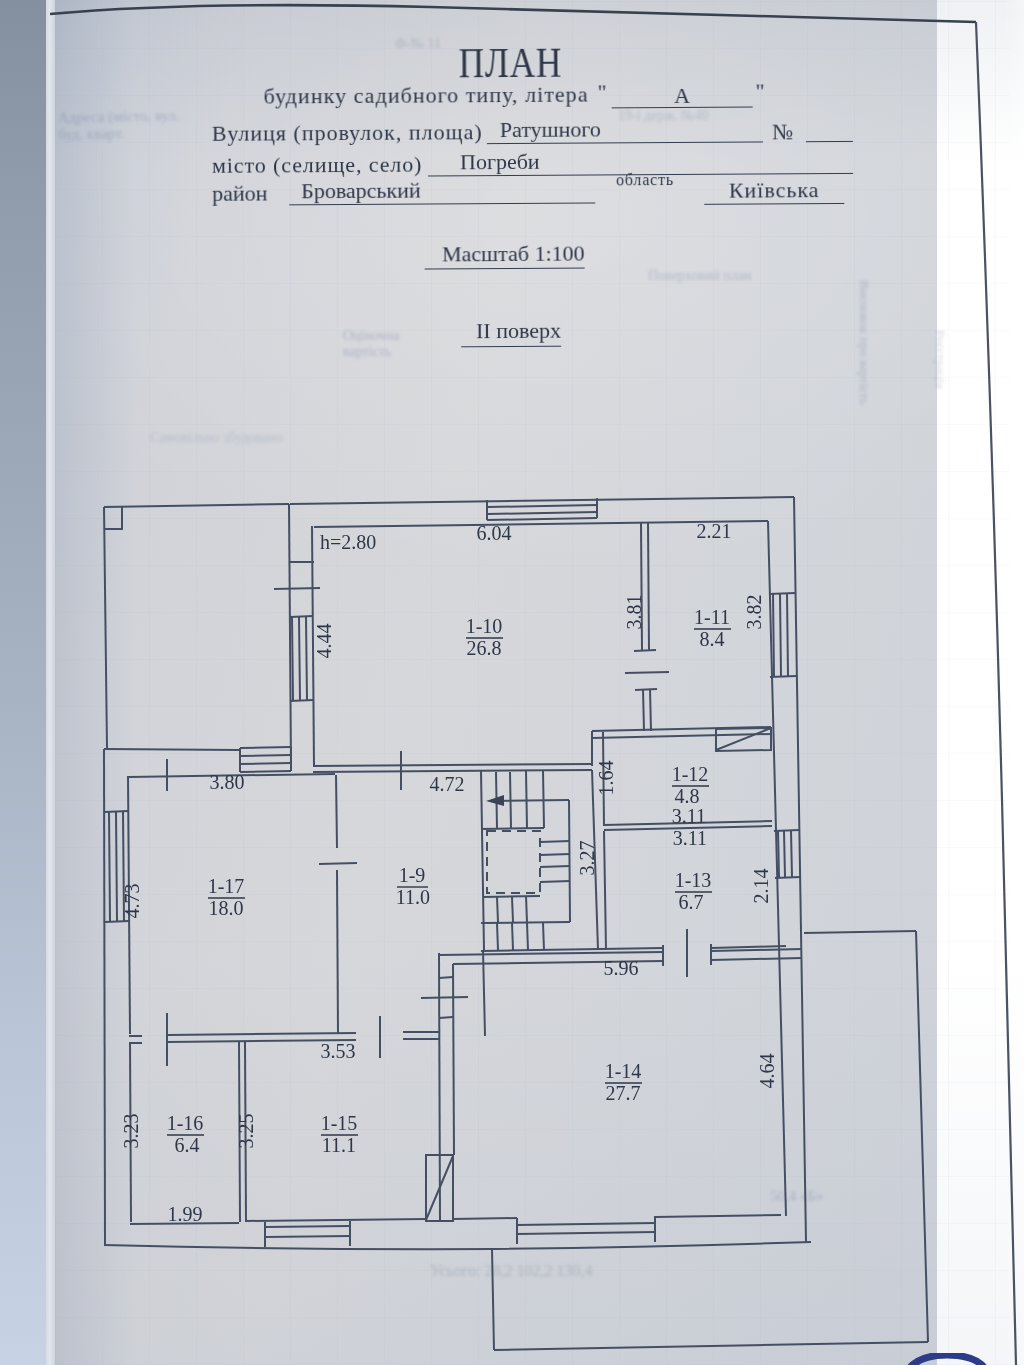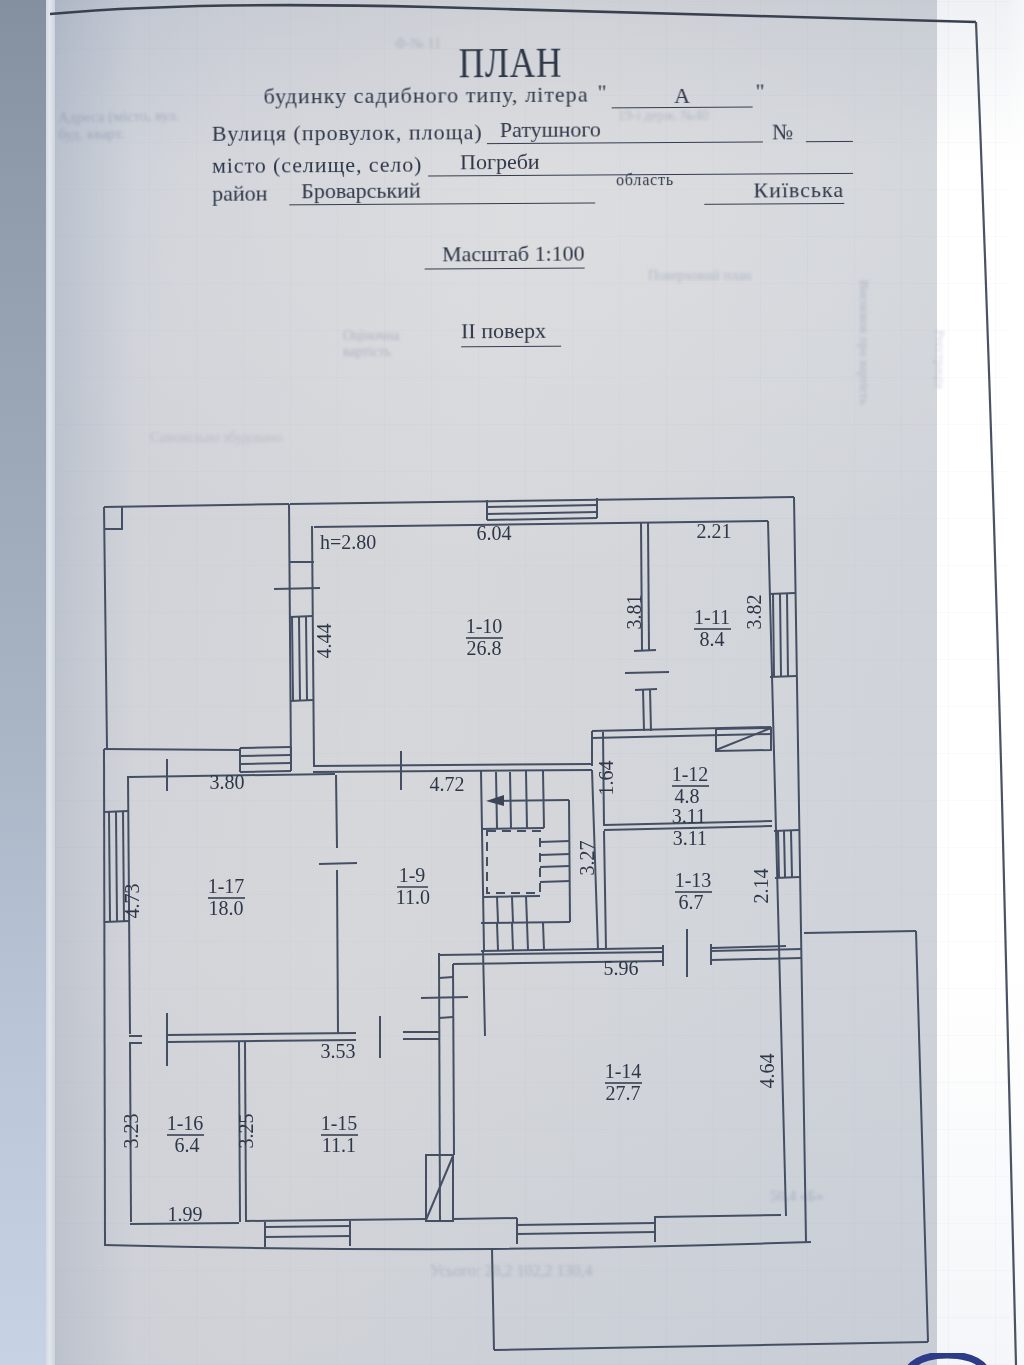--- a/index.html
+++ b/index.html
@@ -57,25 +57,25 @@
     <div class="txt" style="left:487px;top:117px;width:276px;text-align:left;font-size:22px;border-bottom:1.8px solid #333c4e;height:26px;"><span style="margin-left:13px;">Ратушного</span></div>
     <div class="txt" style="left:772px;top:121px;font-size:22px;">№</div>
     <div class="abs" style="left:806px;top:143px;width:47px;border-top:1.8px solid #333c4e;"></div>
 
     <div class="txt" style="left:212px;top:151px;font-size:22px;letter-spacing:0.9px;">місто (селище, село)</div>
     <div class="txt" style="left:428px;top:149px;width:425px;text-align:left;font-size:22px;border-bottom:1.8px solid #333c4e;height:26px;"><span style="margin-left:32px;">Погреби</span></div>
 
     <div class="txt" style="left:212px;top:179px;font-size:22px;">район</div>
     <div class="txt" style="left:289px;top:177px;width:306px;font-size:22px;border-bottom:1.8px solid #333c4e;height:26px;"><span style="margin-left:12px;">Броварський</span></div>
     <div class="txt" style="left:616px;top:172px;font-size:16px;letter-spacing:0.8px;">область</div>
-    <div class="txt" style="left:704px;top:179px;width:140px;text-align:right;font-size:22px;border-bottom:1.8px solid #333c4e;height:26px;letter-spacing:1px;">Київська</div>
+    <div class="txt" style="left:704px;top:179px;width:140px;text-align:center;font-size:22px;border-bottom:1.8px solid #333c4e;height:26px;letter-spacing:1px;">Київська</div>
 
     <div class="txt" style="left:424px;top:241px;width:160px;text-align:right;font-size:22px;border-bottom:1.8px solid #333c4e;height:27px;">Масштаб 1:100</div>
 
-    <div class="txt" style="left:460px;top:318px;width:100px;text-align:left;font-size:22px;border-bottom:1.8px solid #333c4e;height:28px;">ІІ поверх</div>
+    <div class="txt" style="left:460px;top:318px;width:100px;text-align:right;font-size:22px;border-bottom:1.8px solid #333c4e;height:28px;">ІІ поверх</div>
   </div>
 
   <svg class="abs" style="left:0;top:0;filter:blur(0.45px);" width="1024" height="1365" viewBox="0 0 1024 1365" stroke-linecap="butt" fill="none">
     <g stroke="#454f64" stroke-width="2">
 
       <path d="M50,14 Q190,1 430,7 Q720,15 976,22" stroke-width="2.6" stroke="#39414f"></path>
 
       <path d="M976,22 Q992,420 1002,800 Q1010,1100 1016,1365" stroke-width="2.2" stroke="#4a5364"></path>
 
       <line x1="104" y1="507" x2="289" y2="504"></line>

